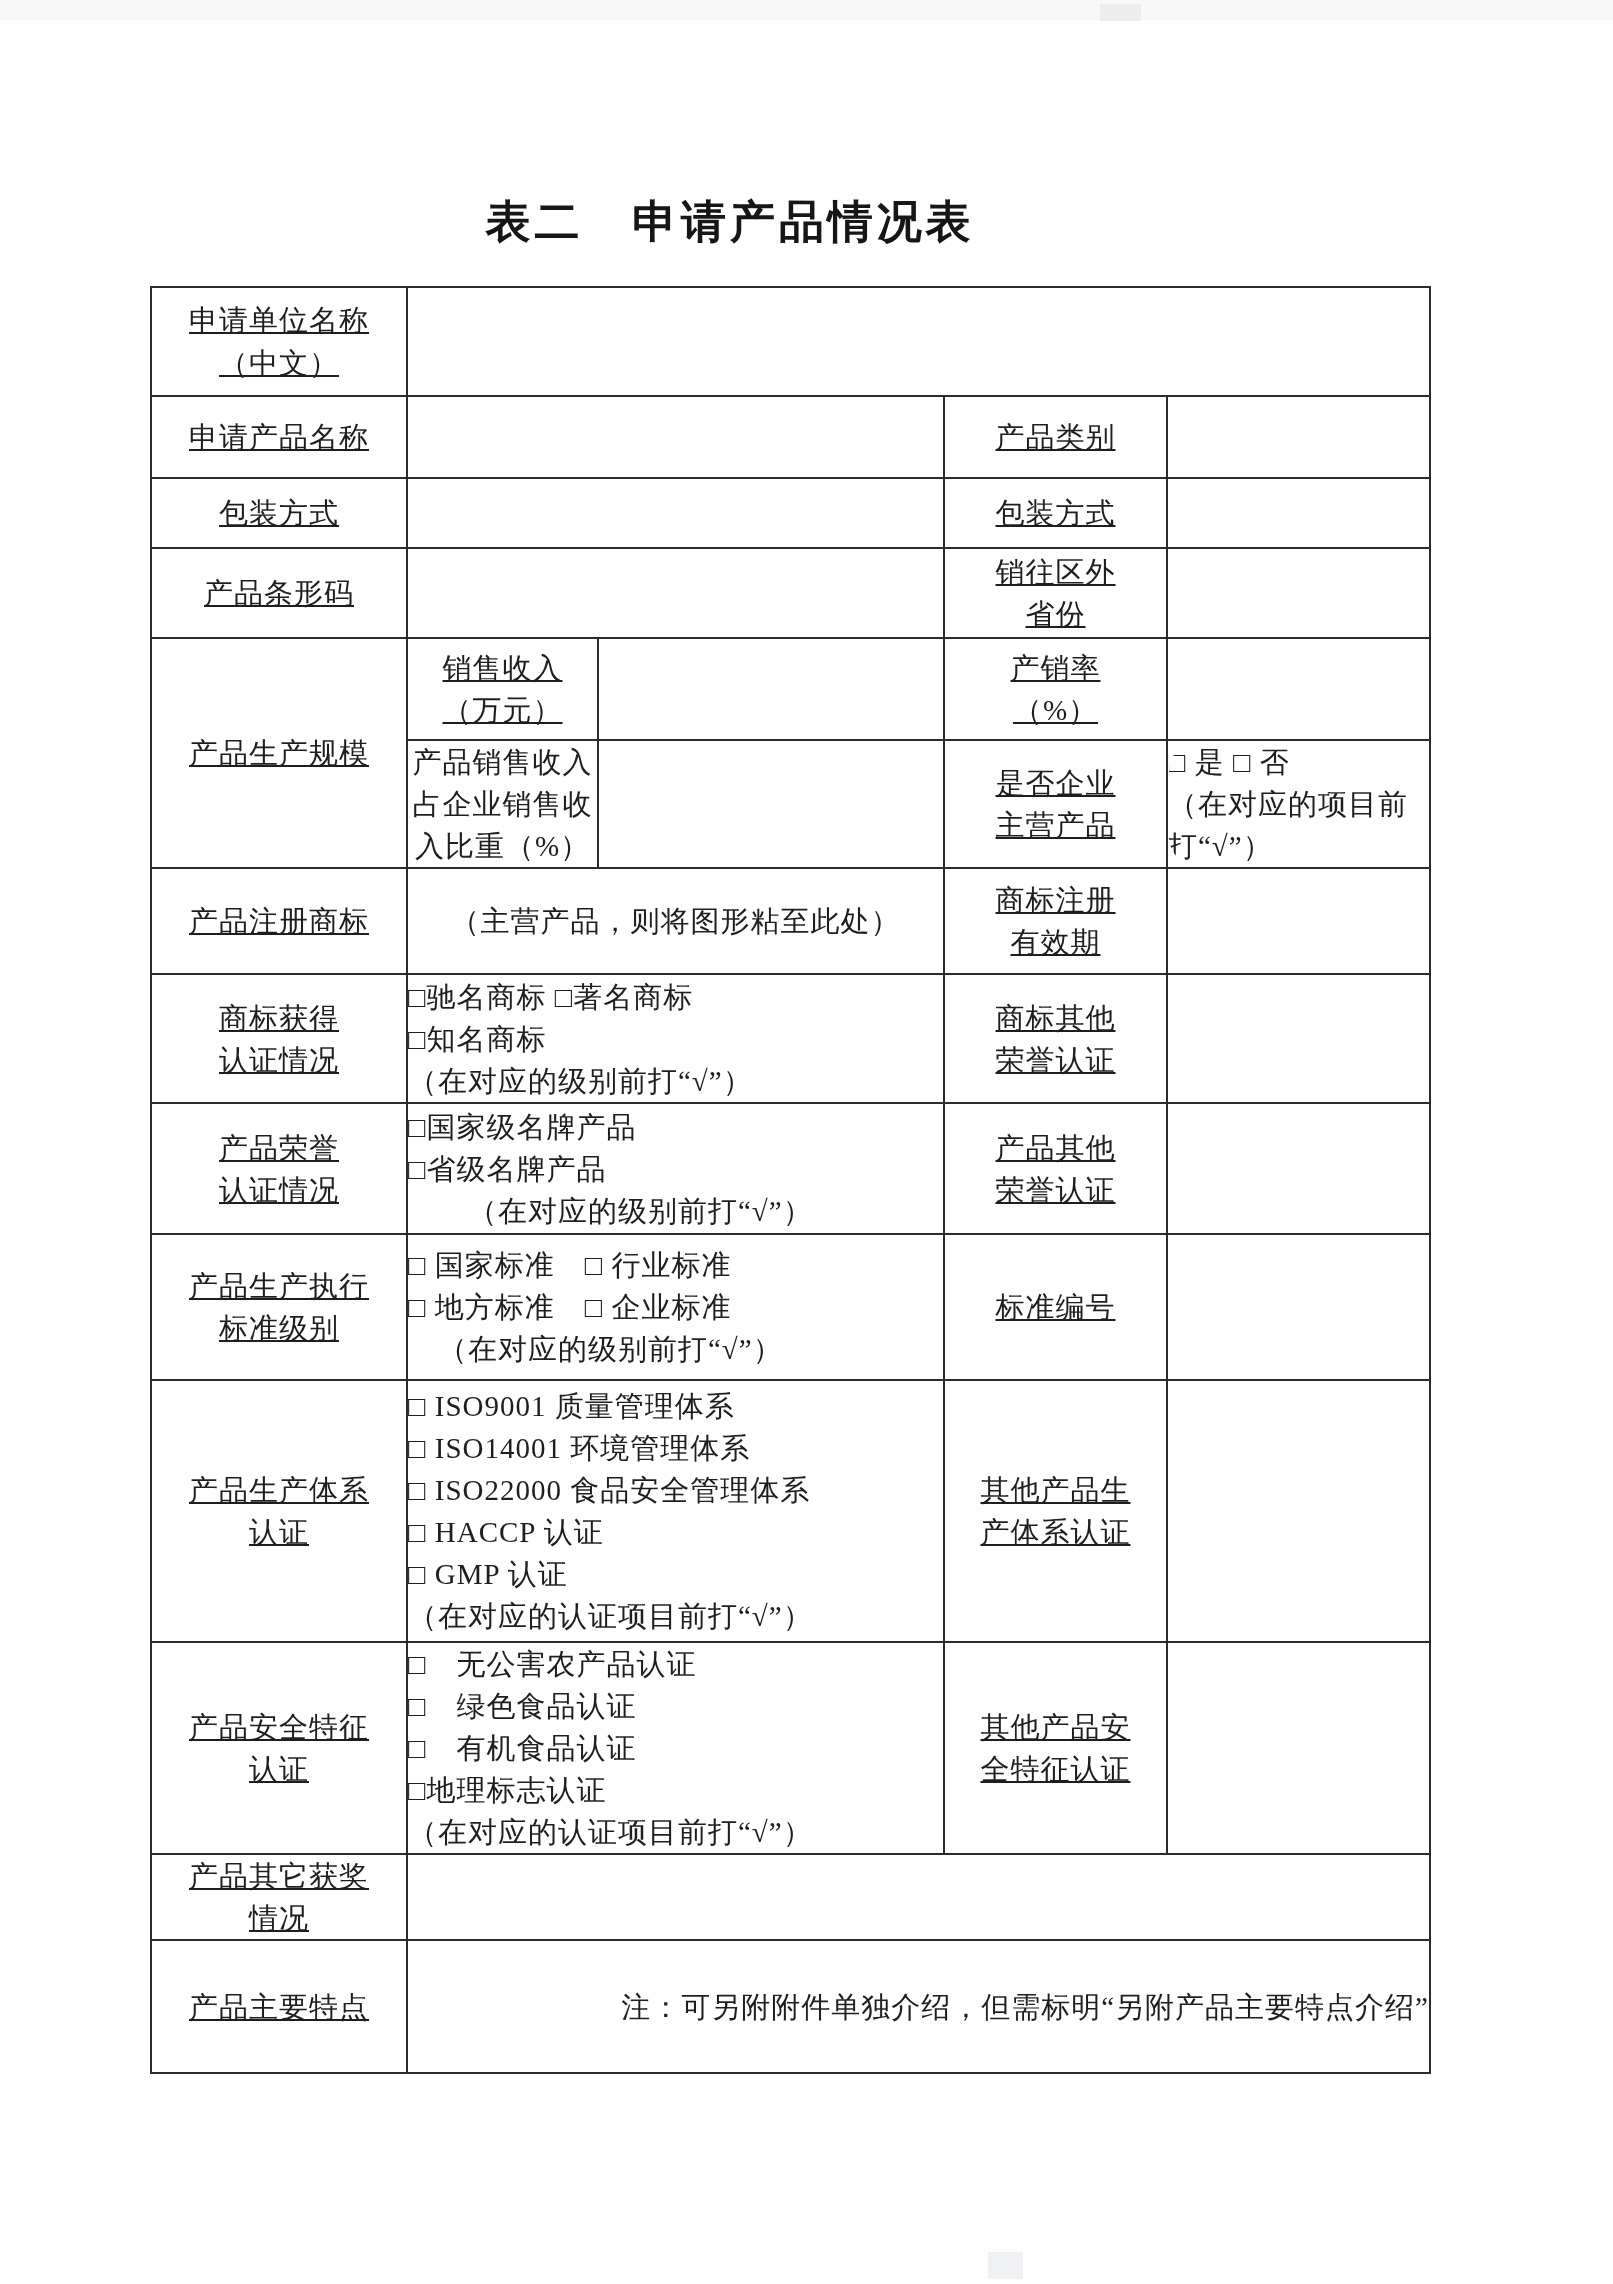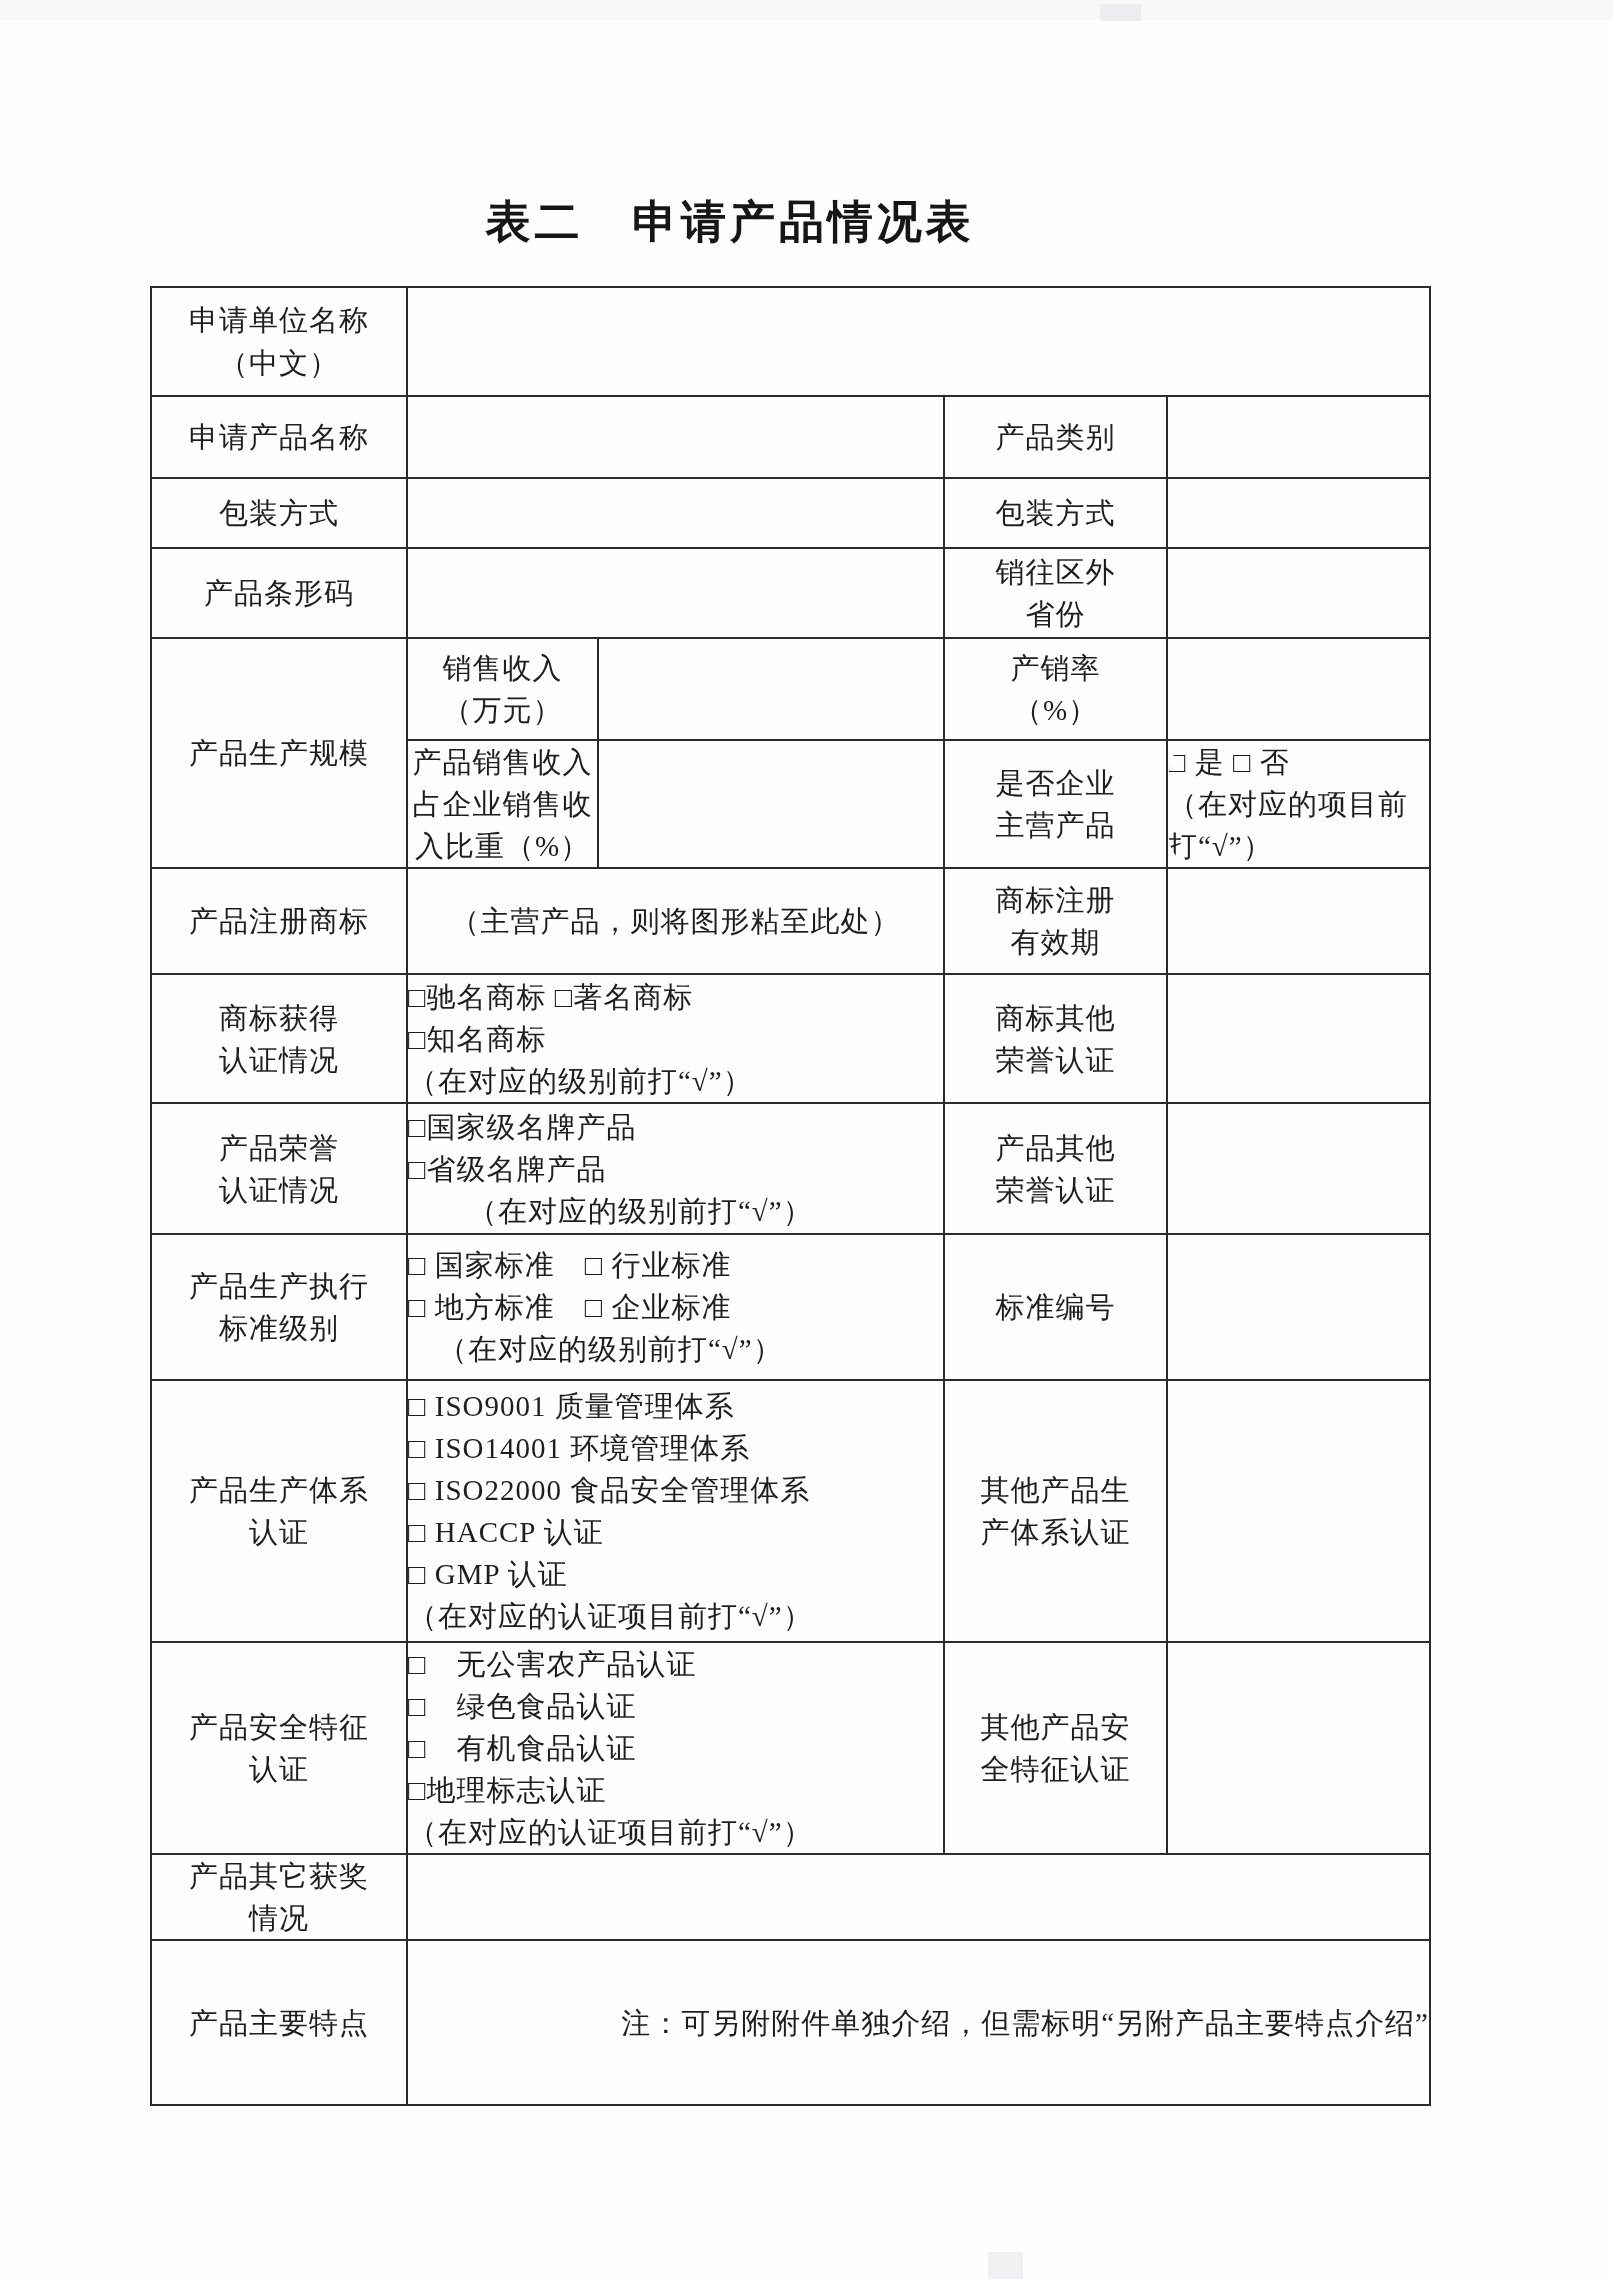--- a/index.html
+++ b/index.html
@@ -21,21 +21,21 @@
     border-collapse:collapse;table-layout:fixed;width:1279px;
   }
   table.form td{
     border:2px solid #2b2b2b;
     border-top-width:2.9px;border-bottom-width:2.9px;
     padding:0;vertical-align:middle;
     font-size:29px;letter-spacing:1px;line-height:1.45;
     white-space:pre-line;
     overflow:hidden;
   }
-  td.lbl{text-align:center;}
+  td.lbl{text-align:center;text-decoration:underline;}
   td.lbl-sm{text-align:center;font-size:27.4px;letter-spacing:0;}
   td.opts{text-align:left;padding-left:15.7px;line-height:43px;}
   td.center{text-align:center;}
   td.small{font-size:24.5px;line-height:38px;letter-spacing:0;border-radius:31px;}
   td.note-cell{text-align:right;font-size:29px;letter-spacing:1px;margin-left:43px;}
 </style>
 </head>
 <body>
 
 <div class="scan-top-strip"></div>
@@ -170,19 +170,19 @@
 全特征认证</td>
     <td></td>
   </tr>
 
   <tr style="height:86px">
     <td class="lbl">产品其它获奖
 情况</td>
     <td colspan="4"></td>
   </tr>
 
-  <tr style="height:165px">
+  <tr style="height:133px">
     <td class="lbl">产品主要特点</td>
     <td colspan="4" class="note-cell">注：可另附附件单独介绍，但需标明“另附产品主要特点介绍”</td>
   </tr>
 </tbody>
   </table>
 
 
 </body></html>

